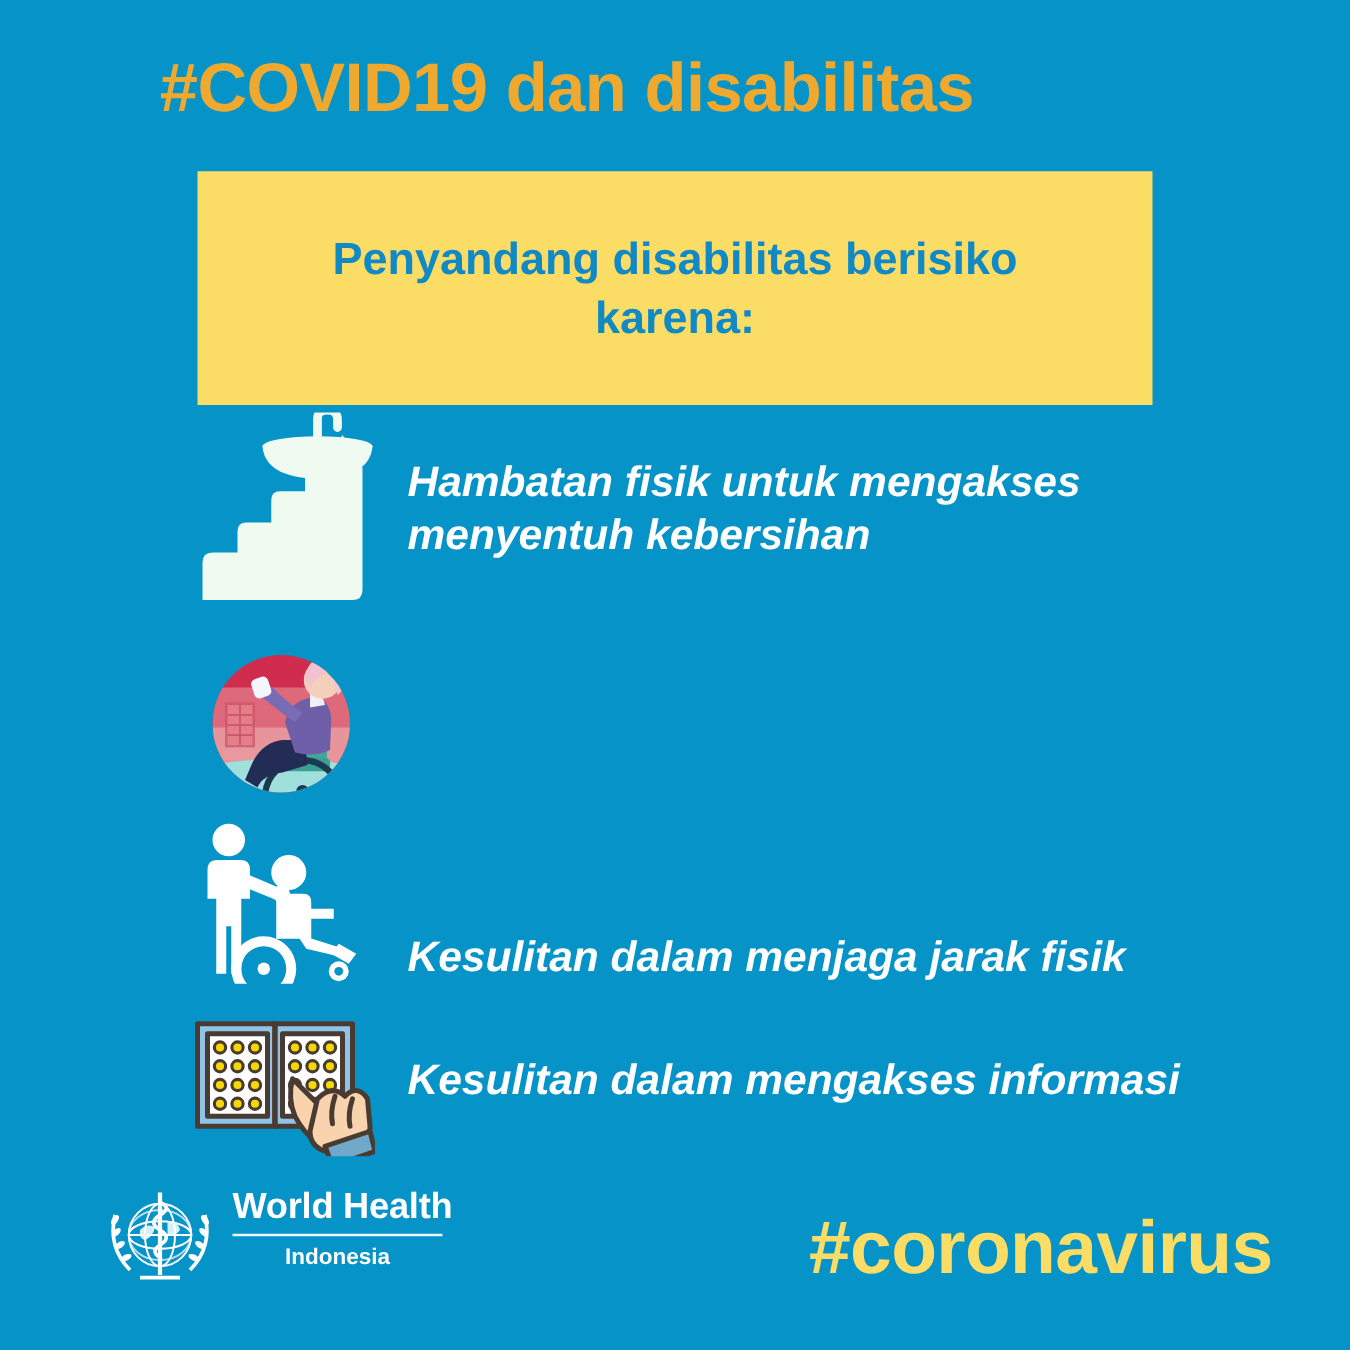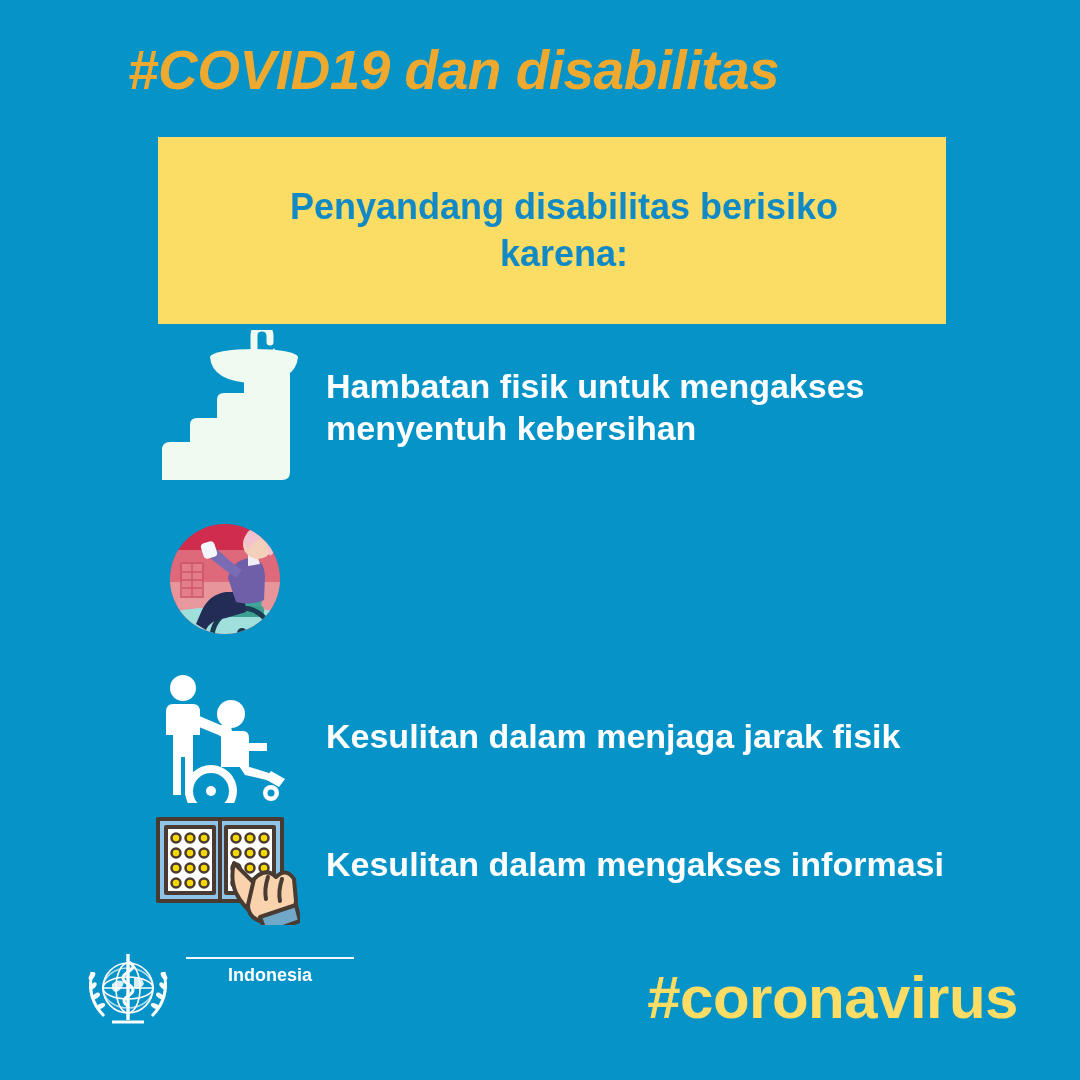--- a/index.html
+++ b/index.html
@@ -20,35 +20,33 @@
     position: absolute;
     top: 40px;
     left: 0;
     width: 907px;
     text-align: center;
     color: #F0A92F;
     font-size: 55px;
     font-weight: bold;
     letter-spacing: -0.5px;
     line-height: 1.1;
-    font-style: italic;
   }
 
   
   .banner {
     position: absolute;
     left: 158px;
     top: 137px;
     width: 764px;
     height: 187px;
     background: #FBDD65;
     display: flex;
     align-items: center;
     justify-content: center;
-    padding-left: 24px;
   }
   .banner-text {
     color: #1189C4;
     font-size: 36px;
     font-weight: bold;
     text-align: center;
     line-height: 1.28;
     padding: 0 26px;
   }
 
@@ -66,25 +64,26 @@
     display: flex;
     align-items: center;
     justify-content: center;
   }
   .row-label {
     color: #FFFFFF;
     font-size: 34px;
     font-weight: bold;
     line-height: 1.22;
     margin-left: 16px;
+    font-style: italic;
   }
 
   #row1 { top: 330px; }
   #row2 { top: 520px; }
-  #row3 { top: 671px; }
+  #row3 { top: 655px; align-items: flex-end; }
   #row4 { top: 805px; }
 
   
   .who-logo {
     position: absolute;
     left: 82px;
     top: 946px;
     display: flex;
     align-items: flex-start;
   }
@@ -353,18 +352,19 @@
         <ellipse cx="73" cy="60" rx="4.5" ry="2.4" transform="rotate(25 73 60)"></ellipse>
       </g>
 
       <line x1="46" y1="8" x2="46" y2="74" stroke="#FFFFFF" stroke-width="3.4"></line>
       <path d="M46 16 Q56 20 46 26 Q36 32 46 38 Q56 44 46 50 Q38 55 46 60" stroke="#FFFFFF" stroke-width="3" fill="none"></path>
 
       <path d="M30 76 L62 76" stroke="#FFFFFF" stroke-width="3"></path>
     </svg>
   </div>
   <div class="who-words">
+    <div class="who-name">World Health</div>
     <div class="who-rule"></div>
     <div class="who-country">Indonesia</div>
   </div>
 </div>
 
 <div class="hashtag">#coronavirus</div>
 
 </body></html>

